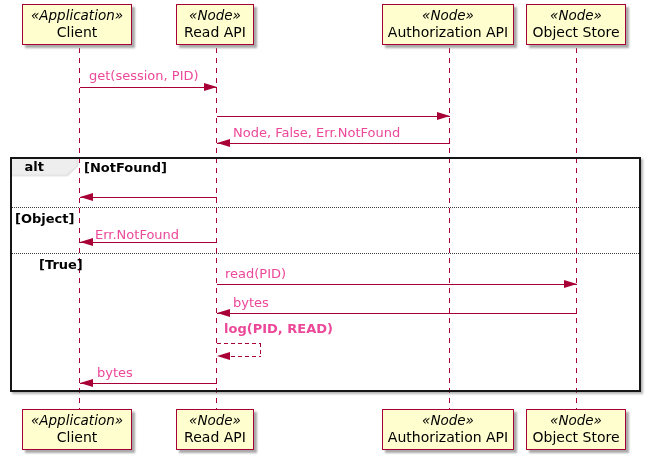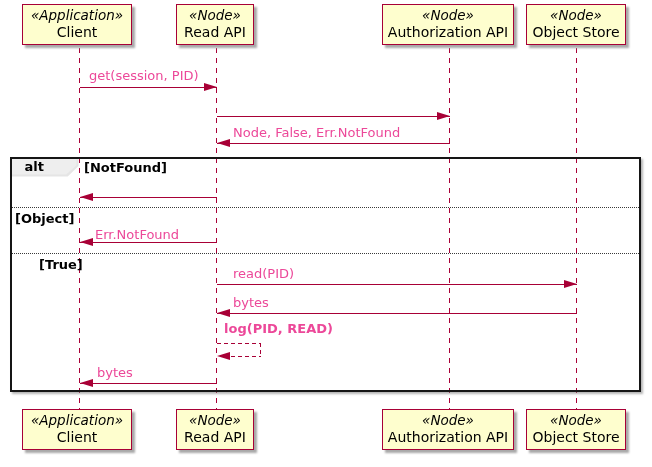--- a/index.html
+++ b/index.html
@@ -101,21 +101,21 @@
     <div class="guard" style="left:3px;top:98px;margin-left:24px;">[True]</div>
   </div>
 
   <div class="mlabel" style="left:95px;top:179px;margin-top:48px;">Err.NotFound</div>
   <div class="mline" style="left:80px;top:197px;width:137px;"></div>
   <div class="arr-l" style="left:80px;top:193px;"></div>
 
   <div class="mline" style="left:80px;top:242px;width:137px;"></div>
   <div class="arr-l" style="left:80px;top:238px;"></div>
 
-  <div class="mlabel" style="left:233px;top:266px;">read(PID)</div>
+  <div class="mlabel" style="left:225px;top:266px;">read(PID)</div>
   <div class="mline" style="left:217px;top:284px;width:360px;"></div>
   <div class="arr-r" style="left:564px;top:280px;"></div>
 
   <div class="mlabel" style="left:233px;top:295px;">bytes</div>
   <div class="mline" style="left:217px;top:313px;width:360px;"></div>
   <div class="arr-l" style="left:217px;top:309px;"></div>
 
   <div class="mlabel" style="left:224px;top:321px;font-weight:bold;">log(PID, READ)</div>
   <div class="mline-dash" style="left:217px;top:343px;width:44px;"></div>
   <div class="vdash" style="left:260px;top:343px;height:13px;"></div>

